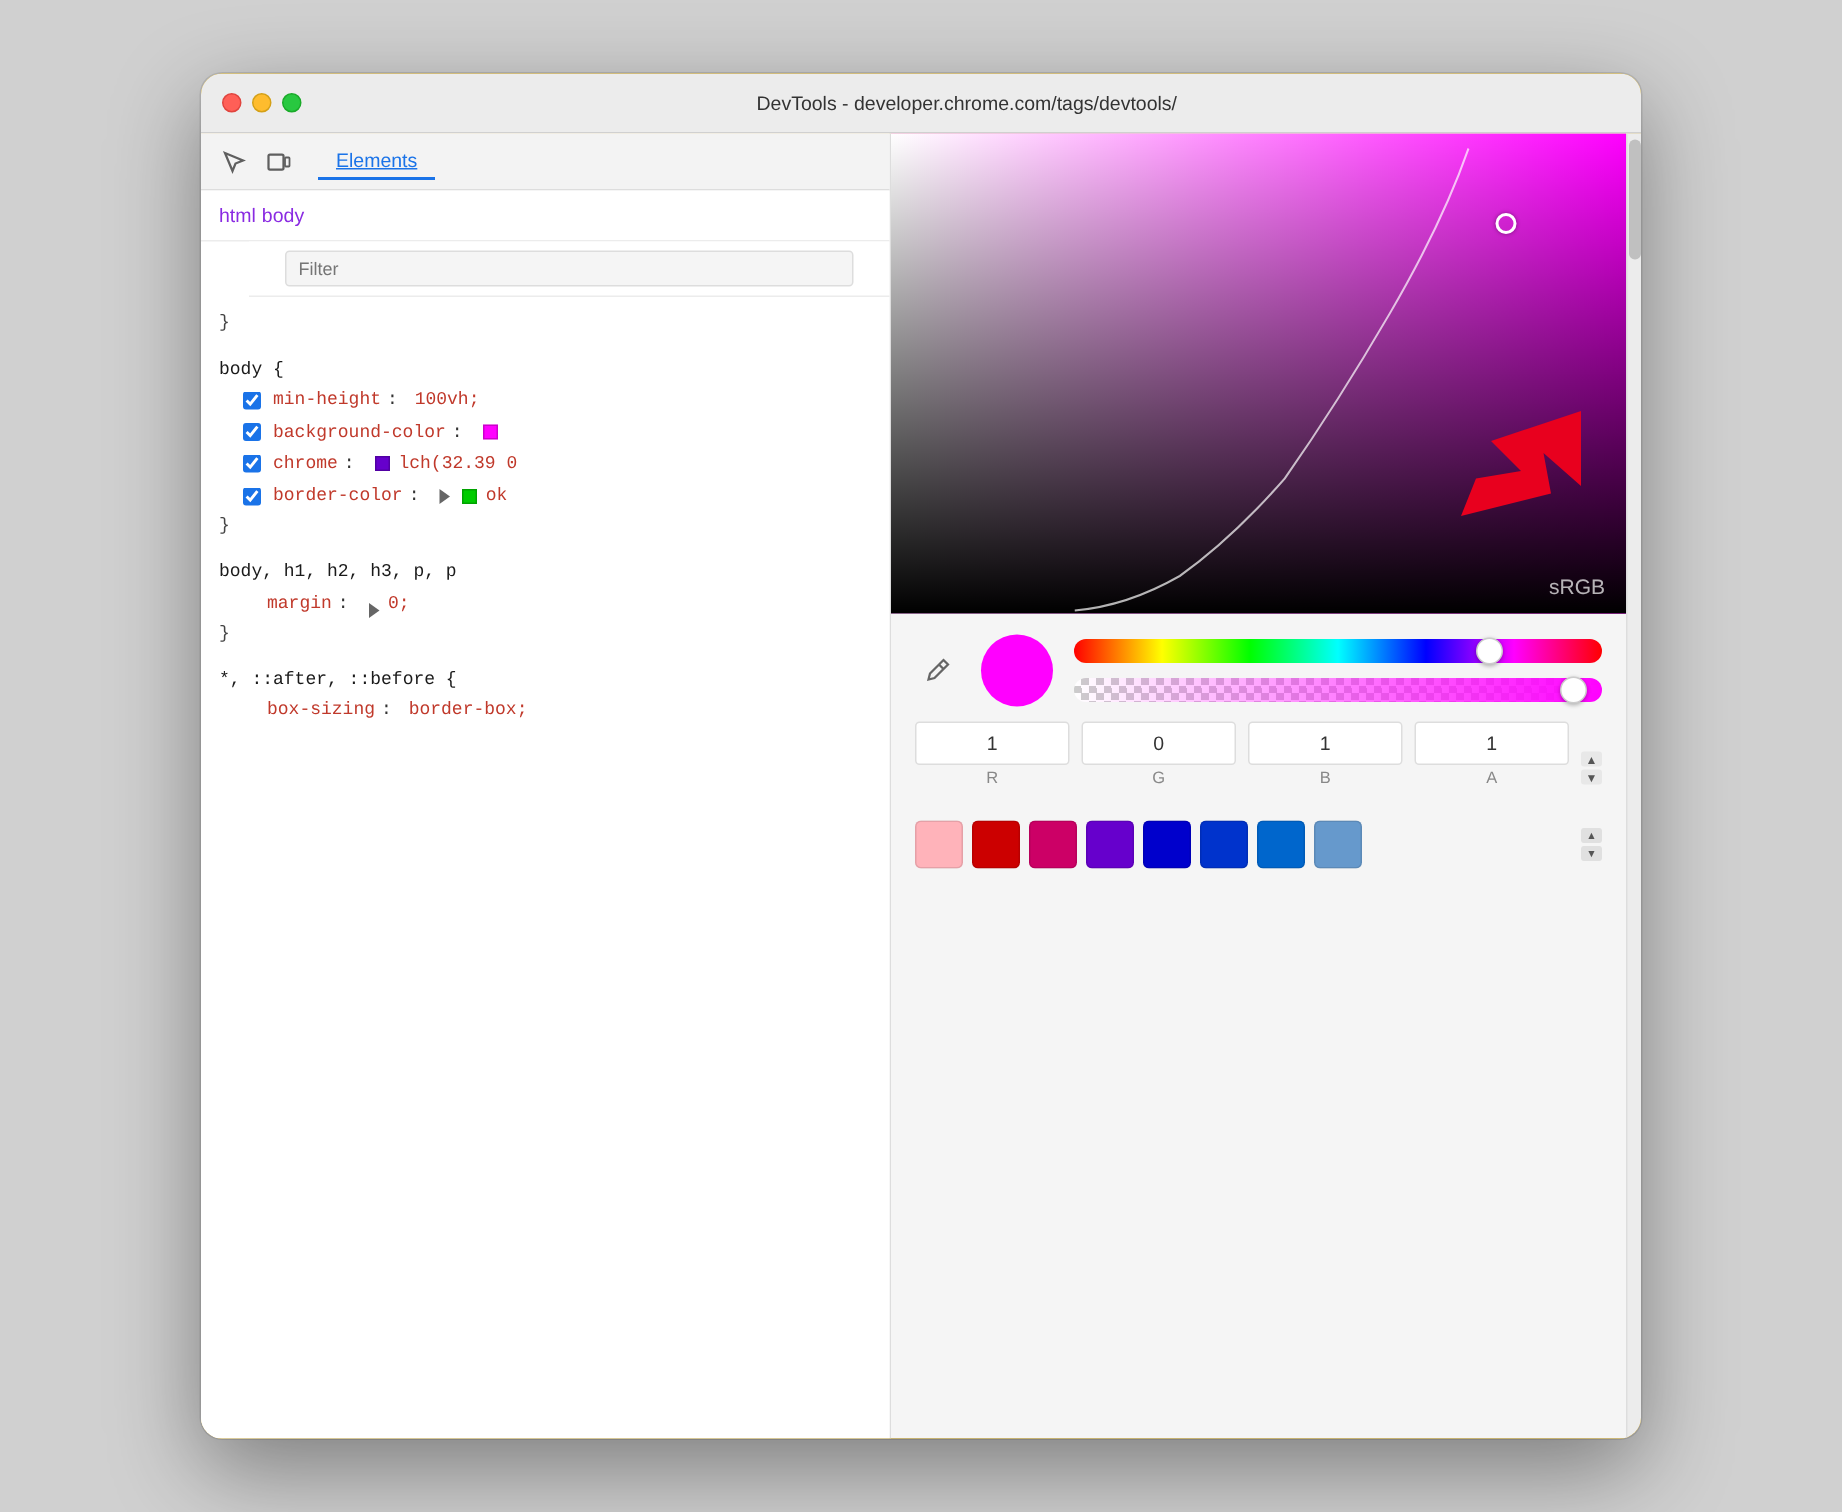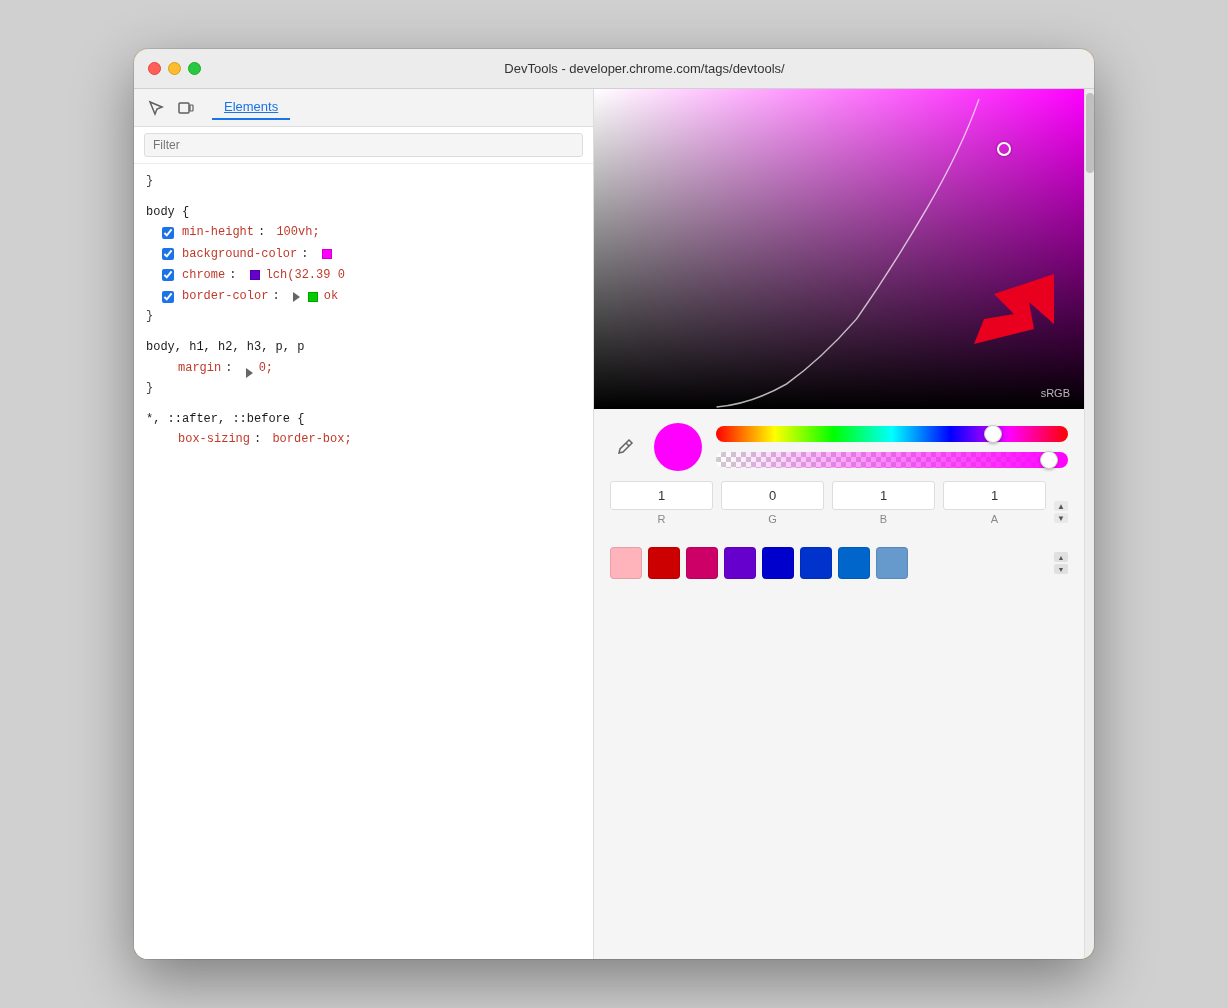--- a/index.html
+++ b/index.html
@@ -149,23 +149,24 @@
       margin-bottom: -1px;
     }
     .styles-tab.active {
       color: #1a1a1a;
       border-bottom: 2px solid #1a73e8;
       font-weight: 500;
     }
 
     
     .filter-bar {
-      padding: 6px 10px;
+      padding: 6px 24px;
       border-bottom: 1px solid #ececec;
       background: #fff;
+      margin-left: 32px;
     }
 
     .filter-input {
       width: 100%;
       padding: 4px 8px;
       font-size: 12px;
       border: 1px solid #ddd;
       border-radius: 3px;
       background: #f5f5f5;
       color: #999;
@@ -288,21 +289,21 @@
       top: 60px;
       right: 80px;
       transform: translate(50%, -50%);
       box-shadow: 0 0 3px rgba(0,0,0,0.4);
     }
 
     .srgb-label {
       position: absolute;
       bottom: 10px;
       right: 14px;
-      font-size: 11px;
+      font-size: 14px;
       color: rgba(255,255,255,0.7);
       font-family: -apple-system, sans-serif;
     }
 
     
     .picker-controls {
       padding: 14px 16px;
       background: #f5f5f5;
       display: flex;
       flex-direction: column;
@@ -517,20 +518,24 @@
           <svg width="16" height="16" viewBox="0 0 16 16" fill="none">
             <rect x="1" y="3" width="10" height="10" rx="1" stroke="#5f5f5f" stroke-width="1.5" fill="none"></rect>
             <rect x="12" y="5" width="3" height="6" rx="0.5" stroke="#5f5f5f" stroke-width="1.2" fill="none"></rect>
           </svg>
         </div>
         <div class="toolbar-tabs">
           <div class="toolbar-tab active">Elements</div>
         </div>
       </div>
 
+      <div class="breadcrumb-bar">
+        <span class="breadcrumb-item">html</span>
+        <span class="breadcrumb-item">body</span>
+      </div>
 
 
       <div class="filter-bar">
         <input class="filter-input" type="text" placeholder="Filter" style="">
       </div>
 
       <div class="css-content">
 
         <div class="css-rule">
           <span class="css-brace">}</span>

